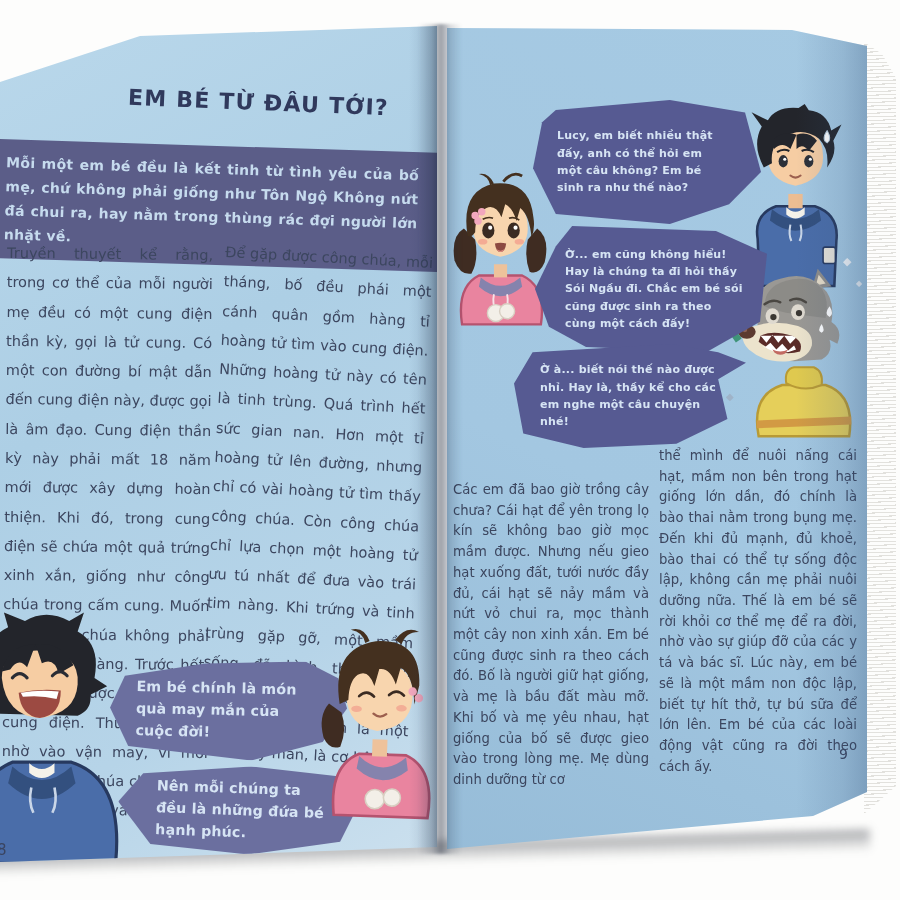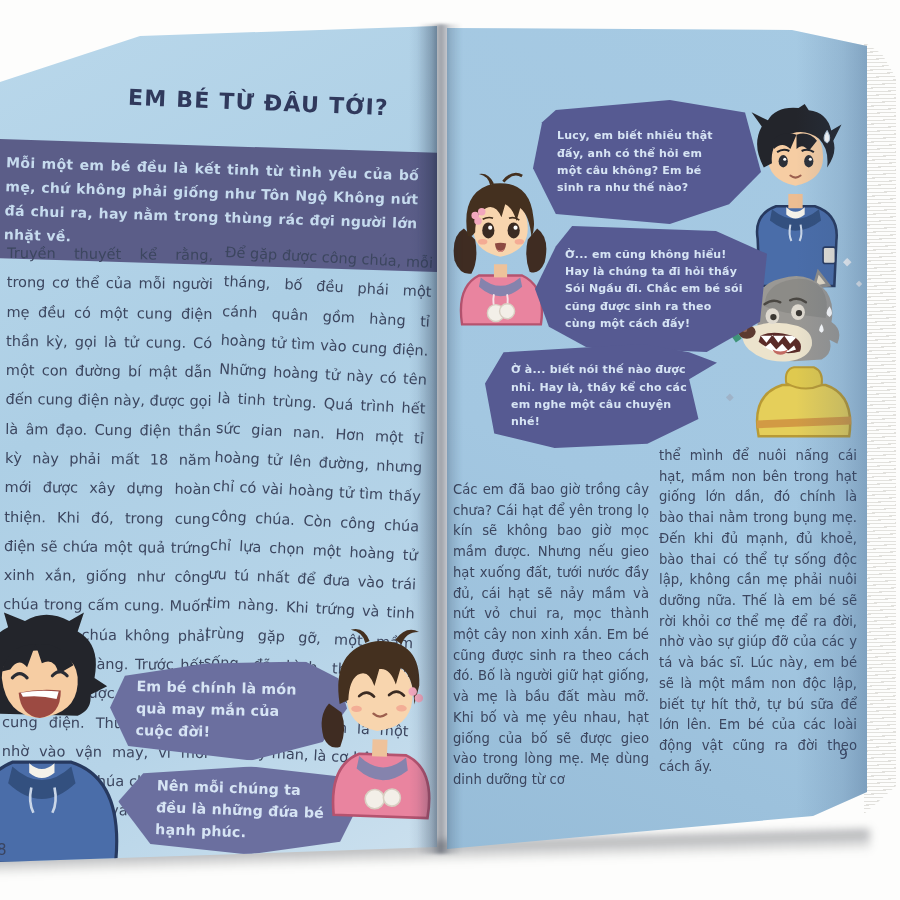--- a/index.html
+++ b/index.html
@@ -71,21 +71,21 @@
   .bub-l1{left:110px;top:660px;width:237px;height:100px;padding:4px 34px 4px 26px;
     transform:rotate(1.2deg);
     clip-path:polygon(6% 18%,40% 4%,82% 0,96% 16%,100% 46%,90% 80%,60% 100%,8% 88%,0 50%);}
   .bub-l2{left:118px;top:766px;width:240px;height:88px;padding:4px 26px 4px 38px;
     transform:rotate(2deg);
     clip-path:polygon(0 45%,10% 12%,55% 0,92% 8%,100% 40%,93% 82%,55% 100%,14% 92%);}
   .bub-r1{left:96px;top:100px;width:228px;height:124px;padding:6px 30px 6px 24px;
     clip-path:polygon(10% 8%,60% 0,93% 10%,100% 58%,86% 84%,60% 100%,10% 92%,0 55%,4% 18%);}
   .bub-r2{left:98px;top:226px;width:232px;height:126px;padding:6px 24px 6px 30px;
     clip-path:polygon(16% 0,78% 4%,100% 22%,97% 76%,74% 100%,22% 96%,6% 80%,0 50%,9% 16%);}
-  .bub-r3{left:48px;top:344px;width:232px;height:104px;padding:6px 30px 6px 26px;
+  .bub-r3{left:77px;top:344px;width:232px;height:104px;padding:6px 30px 6px 26px;
     clip-path:polygon(8% 8%,68% 0,88% 8%,100% 18%,88% 34%,92% 72%,70% 96%,30% 100%,4% 86%,0 38%);}
   
   .sparkle{position:absolute;font-style:normal;line-height:1;}
   .spark-teal{left:295px;top:330px;font-size:13px;color:#3f9478;transform:rotate(10deg);}
   .spark-w1{left:406px;top:256px;font-size:11px;color:#f4f7fa;}
   .spark-w2{left:419px;top:280px;font-size:8px;color:#eef3f7;}
   .spark-grey{left:289px;top:392px;font-size:10px;color:#9fb3c8;}
   .motion-marks{position:absolute;left:262px;top:680px;font-size:21px;font-weight:bold;
     color:#44507a;transform:rotate(16deg);letter-spacing:1px;}
   .pagenum{position:absolute;font-size:15px;color:#3a4460;}

